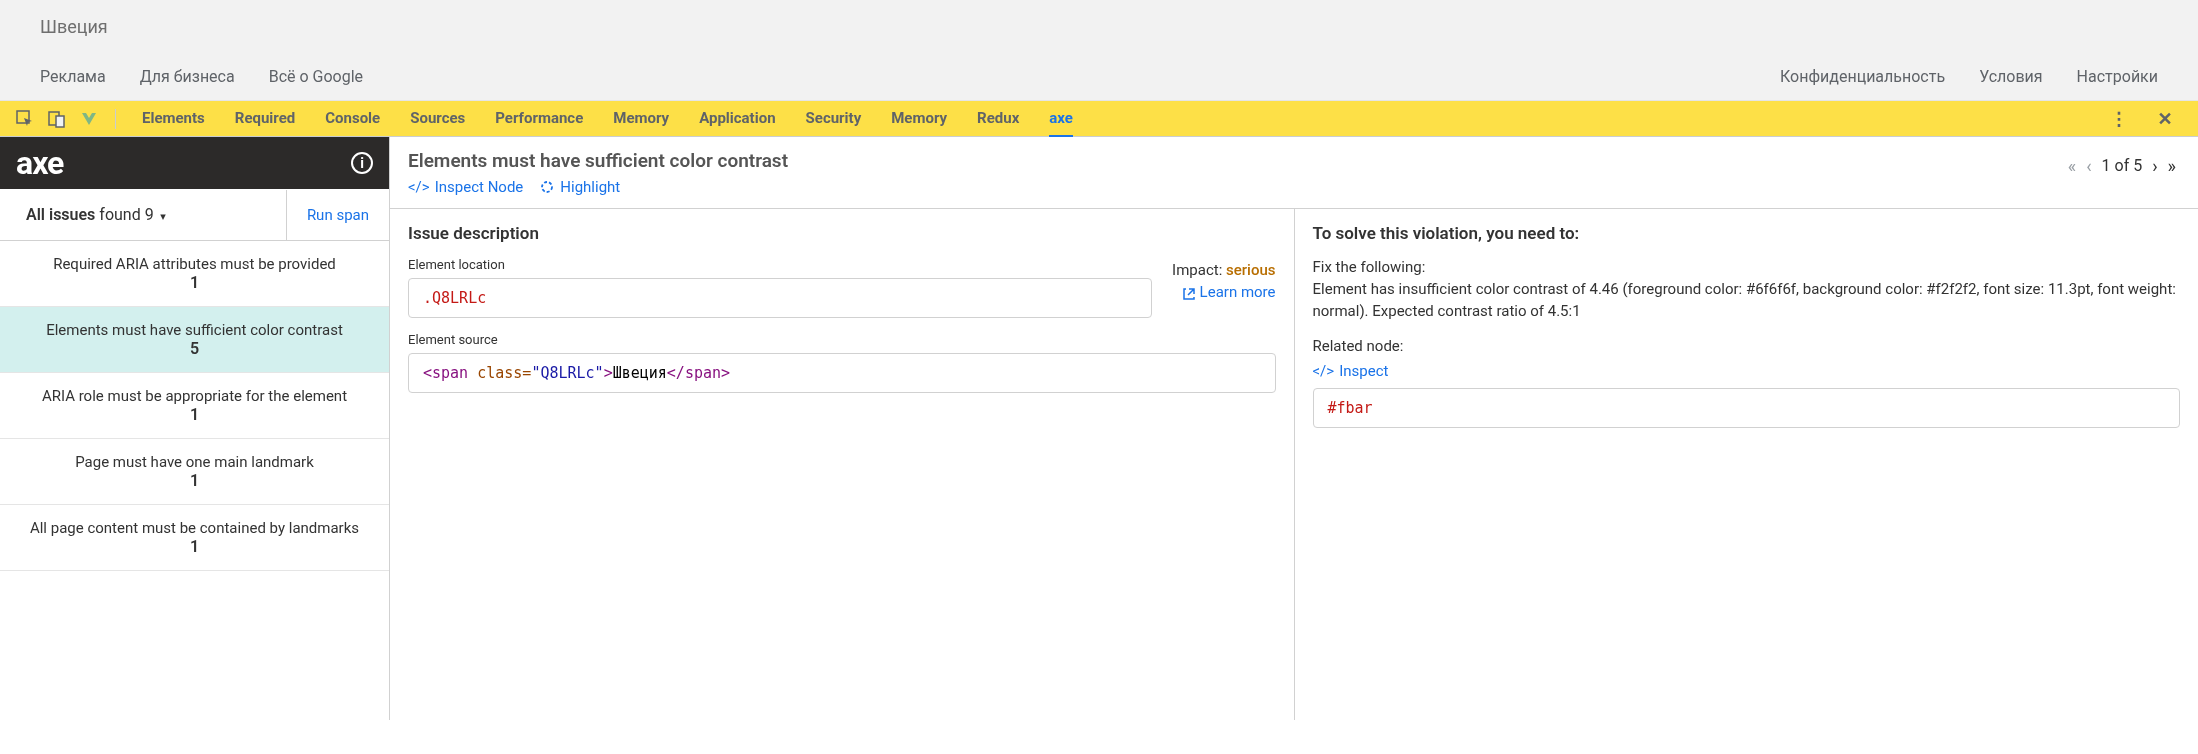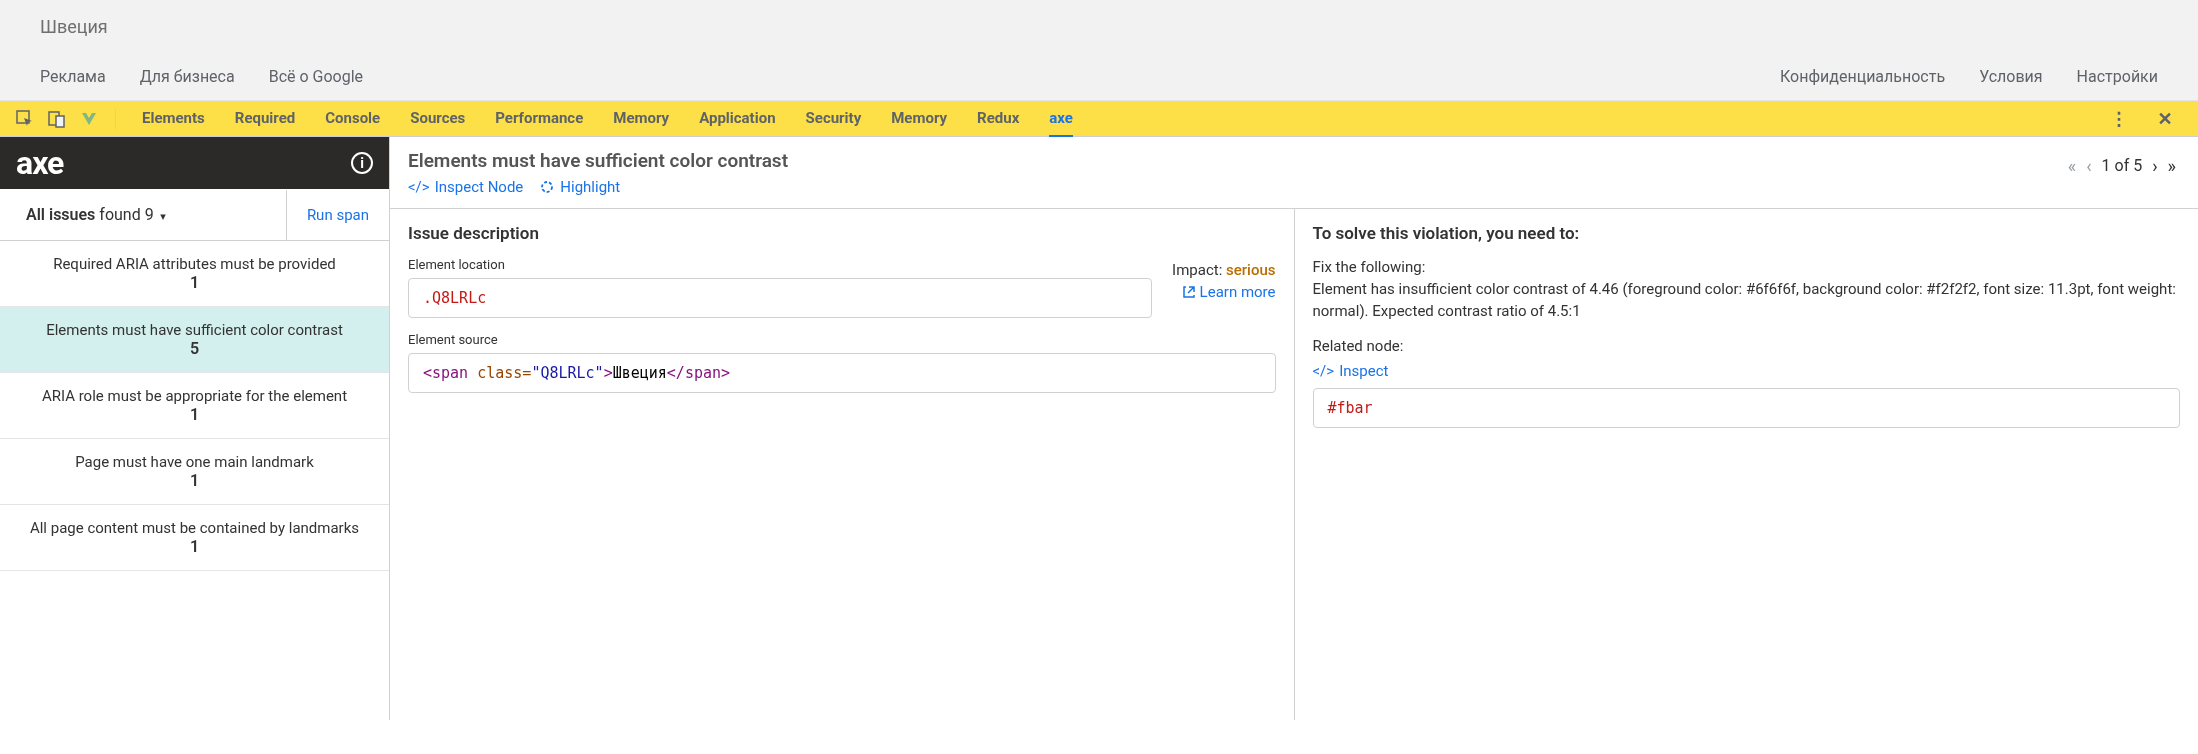--- a/index.html
+++ b/index.html
@@ -46,21 +46,21 @@
 .pager { display: flex; align-items: center; gap: 10px; padding: 18px 22px; font-size: 16px; color: #333; }
 .pager-arrow { color: #9aa0a6; cursor: pointer; font-size: 18px; }
 .pager-arrow.active { color: #333; }
 
 .section-title { font-size: 17px; font-weight: 600; color: #333; margin-bottom: 4px; }
 .section-title-sm { font-size: 13px; color: #333; margin: 14px 0 6px 0; }
 .desc-text { font-size: 15px; color: #333; line-height: 1.45; }
 .impact-block { float: right; text-align: right; font-size: 15px; margin-left: 20px; margin-top: 38px; }
 .impact-label { color: #333; }
 .impact-val { color: #b86e00; font-weight: 500; }
-.learn-more { color: #1a73e8; cursor: pointer; display: inline-flex; align-items: center; gap: 4px; margin-top: 4px; }
+.learn-more { color: #1a73e8; cursor: pointer; display: inline-flex; align-items: flex-end; gap: 4px; margin-top: 4px; }
 
 .code-box { border: 1px solid #d1d1d1; border-radius: 4px; padding: 10px 14px; font-family: "Menlo", "Consolas", monospace; font-size: 15px; margin-top: 4px; background: #fff; overflow-x: auto; white-space: nowrap; }
 .code-red { color: #c41a16; }
 .code-tag { color: #881280; }
 .code-attr { color: #994500; }
 .code-val { color: #1a1aa6; }
 .code-text { color: #000; }
 
 svg { display: block; }
 </style>

